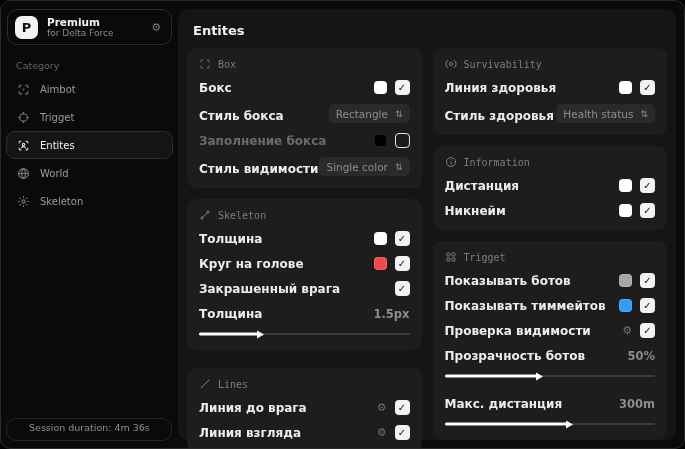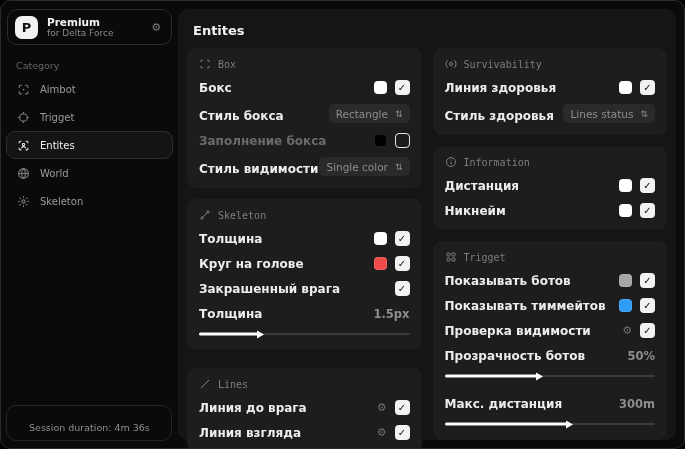--- a/index.html
+++ b/index.html
@@ -18,21 +18,21 @@
   .brand-title{ color:#f2f2f2; font-size:10.5px; font-weight:bold; }
   .brand-sub{ color:#8a8a8a; font-size:9px; }
   .side-gear{ color:#7a7a7a; font-size:11px; }
   .cat-label{ color:#646464; font-size:9.5px; margin:15px 0 4px 15px; }
   .nav{ display:flex; flex-direction:column; }
   .nav-item{ display:flex; align-items:center; gap:10px; height:28px; margin:0 5px; padding:0 10px;
     color:#9c9c9c; font-size:10px; border:1px solid transparent; border-radius:9px; }
   .nav-item .nico{ color:#7d7d7d; display:flex; }
   .nav-item.active{ color:#f2f2f2; background:#141414; border-color:#2e2e2e; }
   .nav-item.active .nico{ color:#e8e8e8; }
-  .session{ position:absolute; left:5px; right:6px; bottom:7px; height:36px; border:1px solid #262626;
+  .session{ position:absolute; left:5px; right:6px; bottom:7px; height:23px; border:1px solid #262626;
     border-radius:10px; display:flex; align-items:flex-end; padding:0 10px 7px 22px;
     color:#8f8f8f; font-size:9.5px; }
 
   
   .main{ flex:1; margin:8px 8px 8px 0; background:#151515; border-radius:10px; padding:11px 9px 10px 9px; }
   .main-title{ color:#f2f2f2; font-size:13px; font-weight:bold; margin:3px 0 10px 6px; }
   .cols{ display:flex; gap:11px; }
   .col{ flex:1; display:flex; flex-direction:column; gap:11px; }
   .card{ background:#1d1d1d; border-radius:9px; padding:10px 12px 12px 12px; }
   .card-h{ display:flex; align-items:center; gap:7px; color:#7e7e7e;
@@ -254,21 +254,21 @@
           <div class="row">
             <span class="lbl">Линия здоровья</span>
             <span class="ctrl">
               <span class="sw" style="background: rgb(255, 255, 255);"></span>
               <span class="cb">✓</span>
             </span>
           </div>
           <div class="row">
             <span class="lbl">Стиль здоровья</span>
             <span class="select">
-              <span>Lines status</span>
+              <span>Health status</span>
               <span class="sel-ic">⇅</span>
             </span>
           </div>
         </div>
 
         <div class="card">
           <div class="card-h">
             <svg width="12" height="12" viewBox="0 0 24 24" fill="none" stroke-width="2">
               <circle cx="12" cy="12" r="9"></circle>
                 <path d="M12 11v6"></path>

